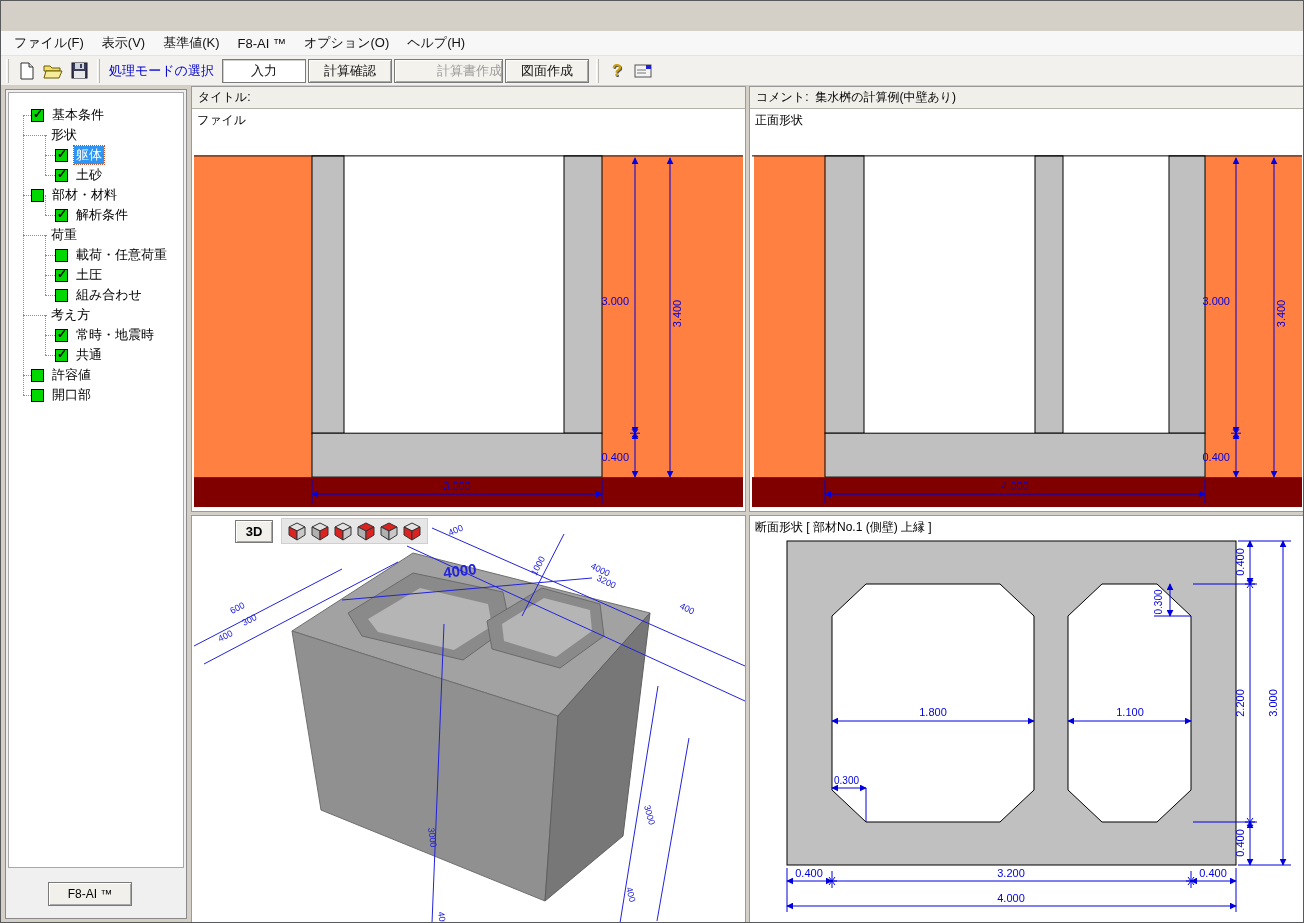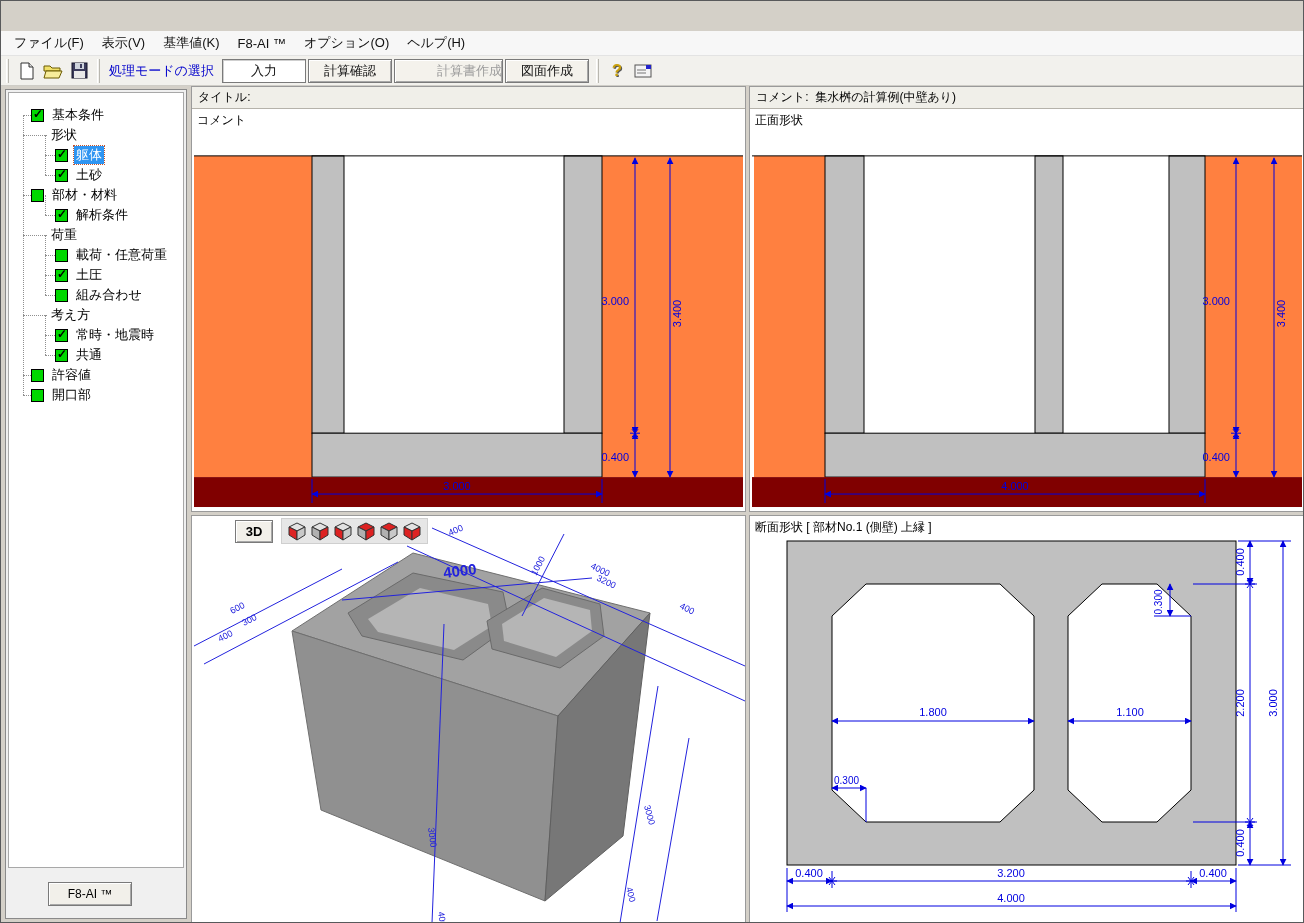--- a/index.html
+++ b/index.html
@@ -229,21 +229,21 @@
     </div>
 
     <div class="panels">
 
       <div class="panel p-tl">
         <div class="panel-header">
           <span>タイトル:</span>
           <span></span>
         </div>
         <div class="panel-content">
-          <div class="view-label">コメント</div>
+          <div class="view-label">ファイル</div>
           <svg class="diagram" viewBox="0 0 553 403" preserveAspectRatio="none">
             <defs>
               <marker id="sv-a" viewBox="0 0 10 10" refX="9" refY="5" markerWidth="7" markerHeight="7" orient="auto-start-reverse">
                 <path d="M0,0L10,5L0,10z" fill="#0000e0"></path>
               </marker>
             </defs>
             <g>
               <rect x="2" y="47" width="118" height="322" fill="#FF8040"></rect>
               <rect x="410" y="47" width="141" height="322" fill="#FF8040"></rect>
               <rect x="120" y="47" width="32" height="278" fill="#C0C0C0" stroke="#000"></rect>

